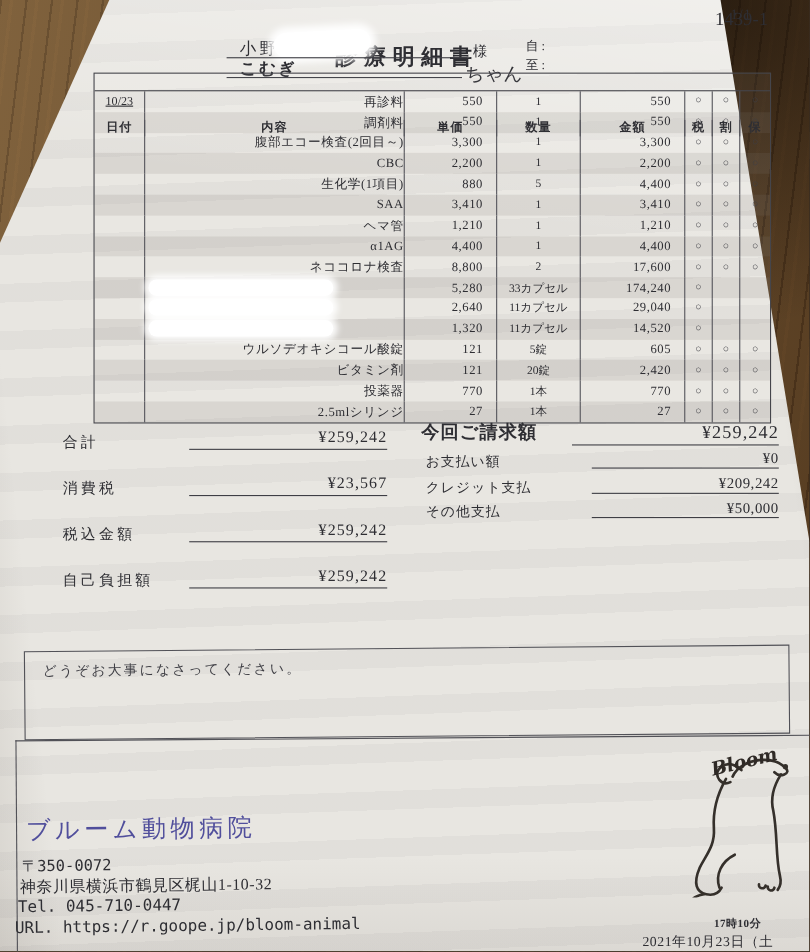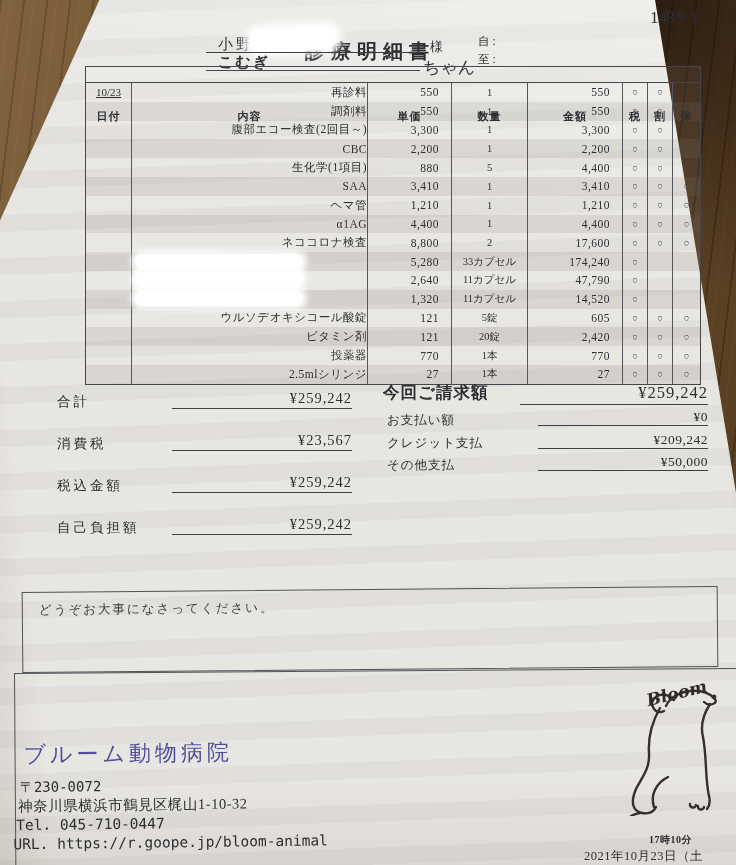--- a/index.html
+++ b/index.html
@@ -272,21 +272,21 @@
     <div class="td c-mark"></div>
   </div>
           <div class="tgrid tr redacted">
     <div class="td c-date"></div>
     <div class="td c-name">
       <span></span>
       <span class="patch"></span>
     </div>
     <div class="td c-price">2,640</div>
     <div class="td c-qty">11カプセル</div>
-    <div class="td c-amount">47,790</div>
+    <div class="td c-amount">29,040</div>
     <div class="td c-mark">○</div>
     <div class="td c-mark"></div>
     <div class="td c-mark"></div>
   </div>
           <div class="tgrid tr redacted">
     <div class="td c-date"></div>
     <div class="td c-name">
       <span></span>
       <span class="patch"></span>
     </div>
@@ -391,21 +391,21 @@
     </div>
 
     <div class="abs message-box">
       <div class="message-text">どうぞお大事になさってください。</div>
     </div>
 
     <div class="abs footer-box"></div>
 
     <div class="abs clinic">
       <div class="clinic-name">ブルーム動物病院</div>
-      <div class="clinic-postal">〒230-0072</div>
+      <div class="clinic-postal">〒350-0072</div>
       <div class="clinic-address">神奈川県横浜市鶴見区梶山1-10-32</div>
       <div class="clinic-tel">Tel. 045-710-0447</div>
       <div class="clinic-url">URL. https://r.goope.jp/bloom-animal</div>
     </div>
 
     <svg class="abs dog-logo" width="118" height="132" viewBox="0 0 118 132" fill="none" stroke="#35302b" stroke-width="2.4" stroke-linecap="round">
       <path d="M 62,16 q -10,-9 -18,-3 q -7,5 -2,12 q 4,5 10,2"></path>
       <path d="M 54,22 C 58,13 68,8 78,7 C 88,6 97,9 102,14 q 4,4 -1,6 q -5,2 -9,-2"></path>
       <path d="M 98,20 C 91,31 88,41 91,53 C 95,74 93,95 97,112 q 2,8 -2,13"></path>
       <path d="M 48,24 C 40,38 36,54 37,69 C 38,85 30,93 24,105 C 18,119 21,127 30,129 q 10,2 14,-6"></path>

